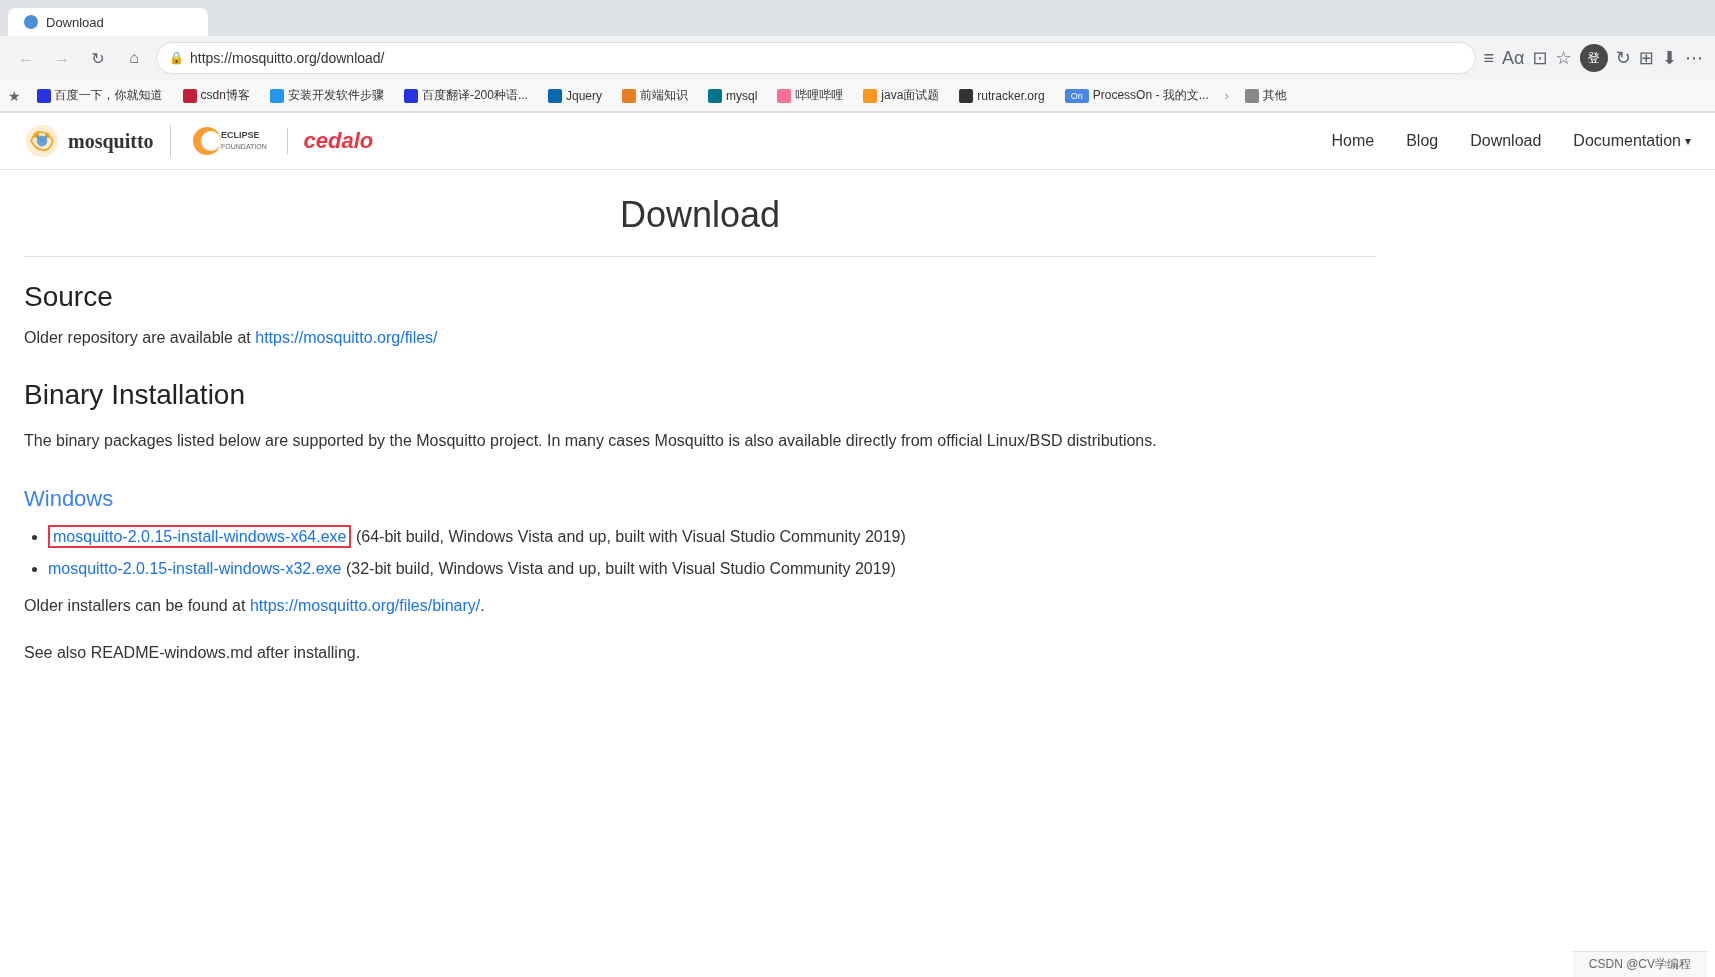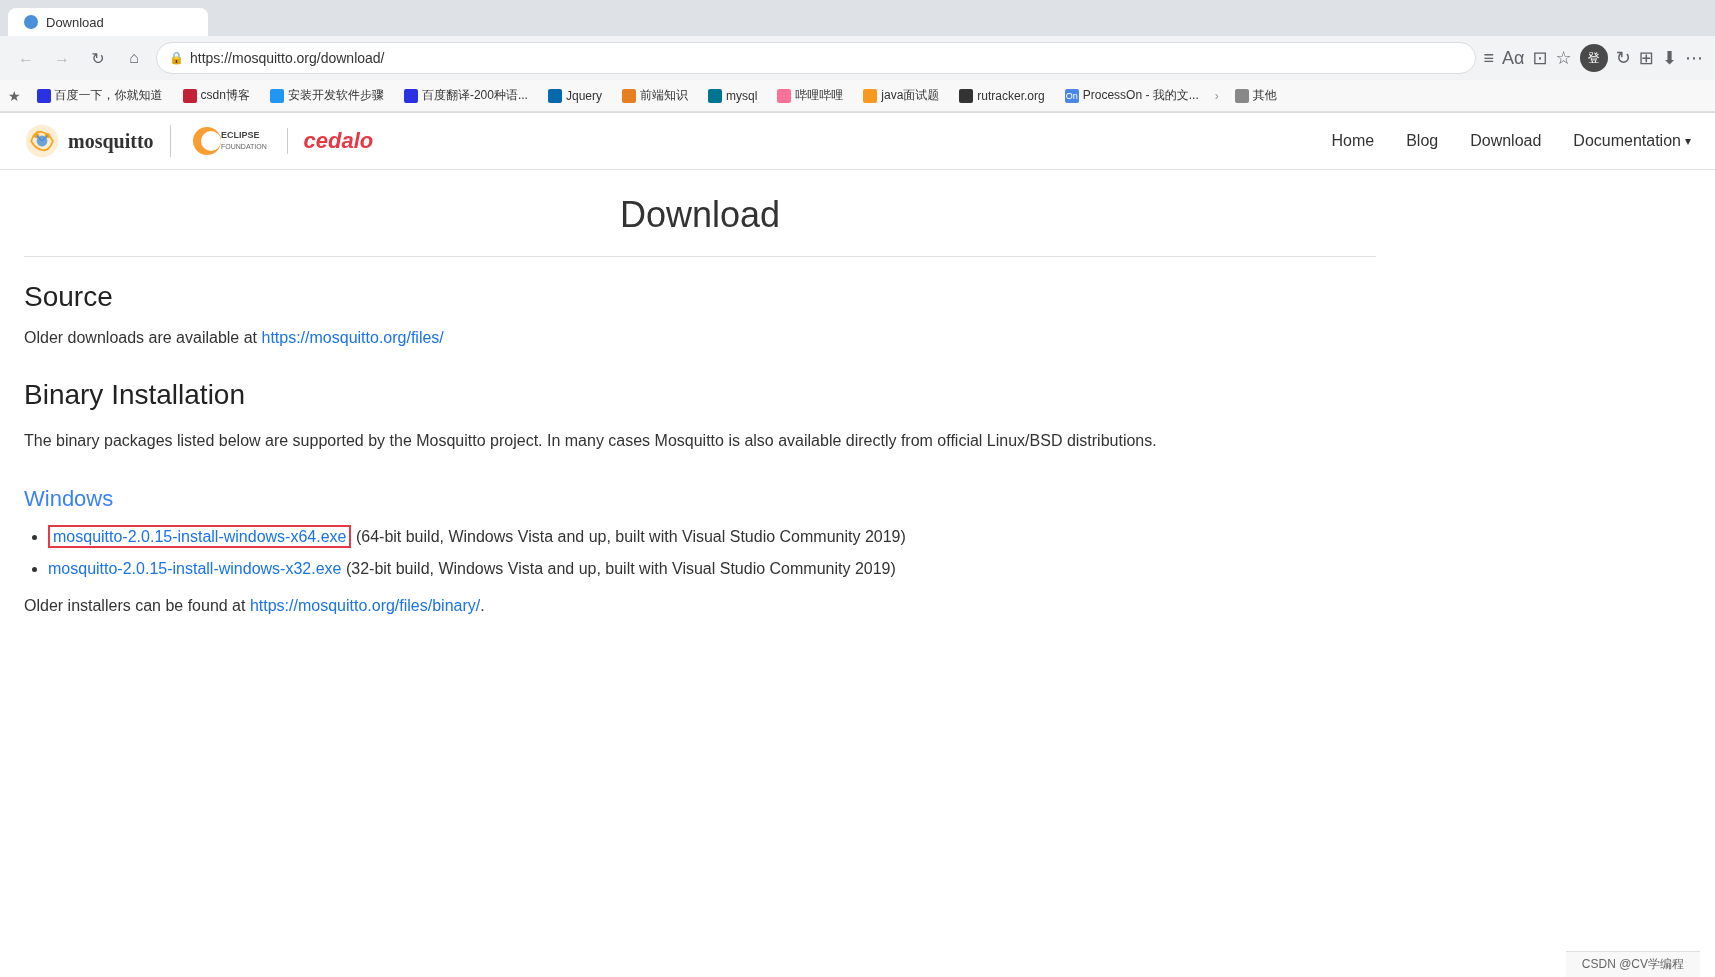--- a/index.html
+++ b/index.html
@@ -64,21 +64,21 @@
 
     .text-normal { color: #333; }
     .text-para { font-size: 16px; line-height: 1.7; margin-bottom: 12px; color: #333; }
     .older-note { font-size: 16px; margin-bottom: 24px; color: #333; }
 
     .highlighted-link { color: #1a73e8; text-decoration: none; border: 2px solid #e63946; padding: 1px 3px; cursor: pointer; }
 
     .section-gap { margin-top: 32px; }
 
     
-    .status-bar { position: fixed; bottom: 0; right: 15px; padding: 4px 16px; font-size: 12px; color: #666; background: #f8f8f8; border-top: 1px solid #e0e0e0; }
+    .status-bar { position: fixed; bottom: 0; right: 8px; padding: 4px 16px; font-size: 12px; color: #666; background: #f8f8f8; border-top: 1px solid #e0e0e0; }
   </style>
 </head>
 <body>
 
 <div class="browser-chrome">
 
   <div class="browser-tab-bar">
     <div class="browser-tab">
       <div class="tab-favicon"></div>
       <span>Download</span>
@@ -143,21 +143,21 @@
     </div>
     <div class="bookmark-item bm-java">
       <div class="bookmark-icon"></div>
       <span>java面试题</span>
     </div>
     <div class="bookmark-item bm-rutracker">
       <div class="bookmark-icon"></div>
       <span>rutracker.org</span>
     </div>
     <div class="bookmark-item bm-processon">
-      <div class="bookmark-icon" style="border-radius:2px; background:#4a86e8; width:14px; height:14px; font-size:9px; color:white; display:flex; align-items:center; justify-content:center;text-align:center;">On</div>
+      <div class="bookmark-icon" style="border-radius:2px; background:#4a86e8; width:24px; height:14px; font-size:9px; color:white; display:flex; align-items:center; justify-content:center;text-align:center;">On</div>
       <span>ProcessOn - 我的文...</span>
     </div>
     <span style="color:#999; margin: 0 4px;">›</span>
     <div class="bookmark-item bm-more">
       <div class="bookmark-icon"></div>
       <span>其他</span>
     </div>
   </div>
 </div>
 
@@ -198,21 +198,21 @@
     </div>
   </nav>
 </div>
 
 <div class="page-content">
   <h1 class="page-title">Download</h1>
   <hr class="section-divider">
 
   <h2 class="section-heading">Source</h2>
   <p class="older-note">
-    <span>Older downloads are available at </span><a class="link-blue">https://mosquitto.org/files/</a>
+    <span>Older repository are available at </span><a class="link-blue">https://mosquitto.org/files/</a>
   </p>
 
   <div class="section-gap">
     <h2 class="section-heading">Binary Installation</h2>
     <p class="text-para">The binary packages listed below are supported by the Mosquitto project. In many cases Mosquitto is also available directly from official Linux/BSD distributions.</p>
   </div>
 
   <div class="section-gap">
     <h3 class="sub-heading">Windows</h3>
     <ul>
@@ -221,18 +221,19 @@
         <span class="text-normal"> (64-bit build, Windows Vista and up, built with Visual Studio Community 2019)</span>
       </li>
       <li>
         <a class="link-blue">mosquitto-2.0.15-install-windows-x32.exe</a>
         <span class="text-normal"> (32-bit build, Windows Vista and up, built with Visual Studio Community 2019)</span>
       </li>
     </ul>
     <p class="older-note">
       <span>Older installers can be found at </span><a class="link-blue">https://mosquitto.org/files/binary/</a><span>.</span>
     </p>
+    <p class="text-para">See also README-windows.md after installing.</p>
   </div>
 </div>
 
 <div class="status-bar">
   <span>CSDN @CV学编程</span>
 </div>
 
 </body></html>

